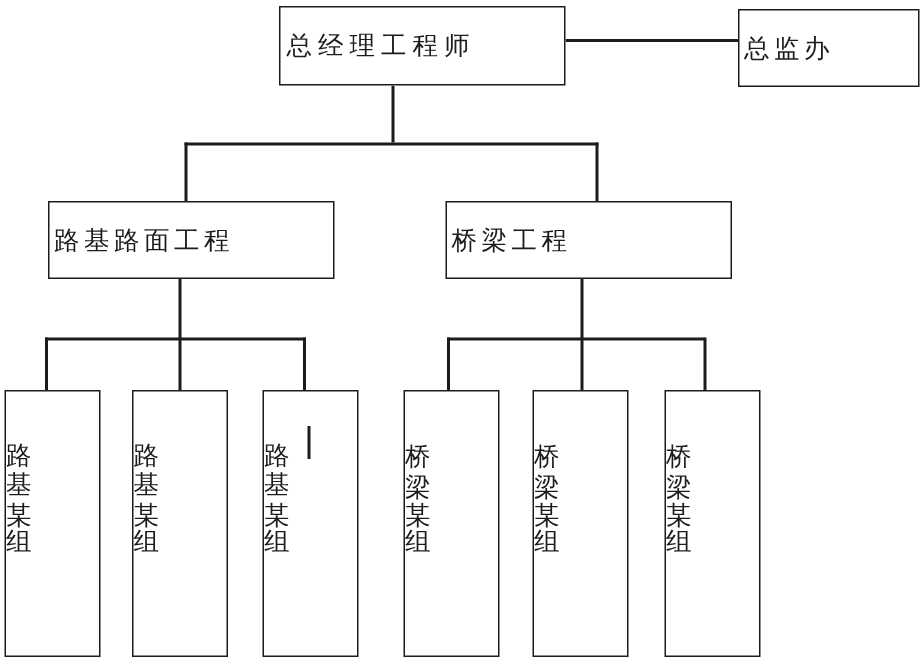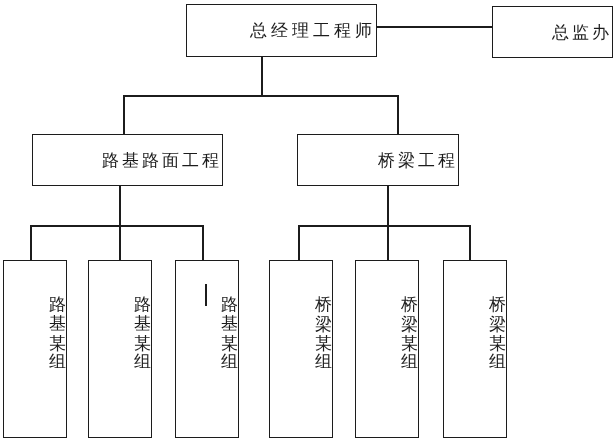--- a/index.html
+++ b/index.html
@@ -24,21 +24,21 @@
   .line.h { height: 1.5px; }
   .line.v { width: 1.5px; }
   
   .box {
     position: absolute;
     border: 1.5px solid var(--line, #1c1c1c);
     background: #ffffff;
     box-sizing: border-box;
     display: flex;
     align-items: center;
-    justify-content: flex-end;
+    justify-content: flex-start;
   }
   .box .label {
     font-size: 17px;
     letter-spacing: 3px;
     text-indent: 3px;
     white-space: nowrap;
     line-height: 1;
   }
   .box.root-box .label { letter-spacing: 4px; text-indent: 4px; }
   
@@ -88,21 +88,21 @@
   <div class="box root-box" style="left:186px; top:4px; width:191px; height:53px;">
     <span class="label">总经理工程师</span>
   </div>
   <div class="box" style="left:492px; top:6px; width:121px; height:52px;">
     <span class="label">总监办</span>
   </div>
 
   <div class="box" style="left:32px; top:134px; width:191px; height:52px;">
     <span class="label">路基路面工程</span>
   </div>
-  <div class="box" style="left:297px; top:134px; width:162px; height:52px;">
+  <div class="box" style="left:297px; top:134px; width:191px; height:52px;">
     <span class="label">桥梁工程</span>
   </div>
 
   <div class="box leaf" style="left:3px; top:260px; width:64px; height:178px;">
     <span class="label">路基某组</span>
   </div>
   <div class="box leaf" style="left:88px; top:260px; width:64px; height:178px;">
     <span class="label">路基某组</span>
   </div>
   <div class="box leaf" style="left:175px; top:260px; width:64px; height:178px;">

